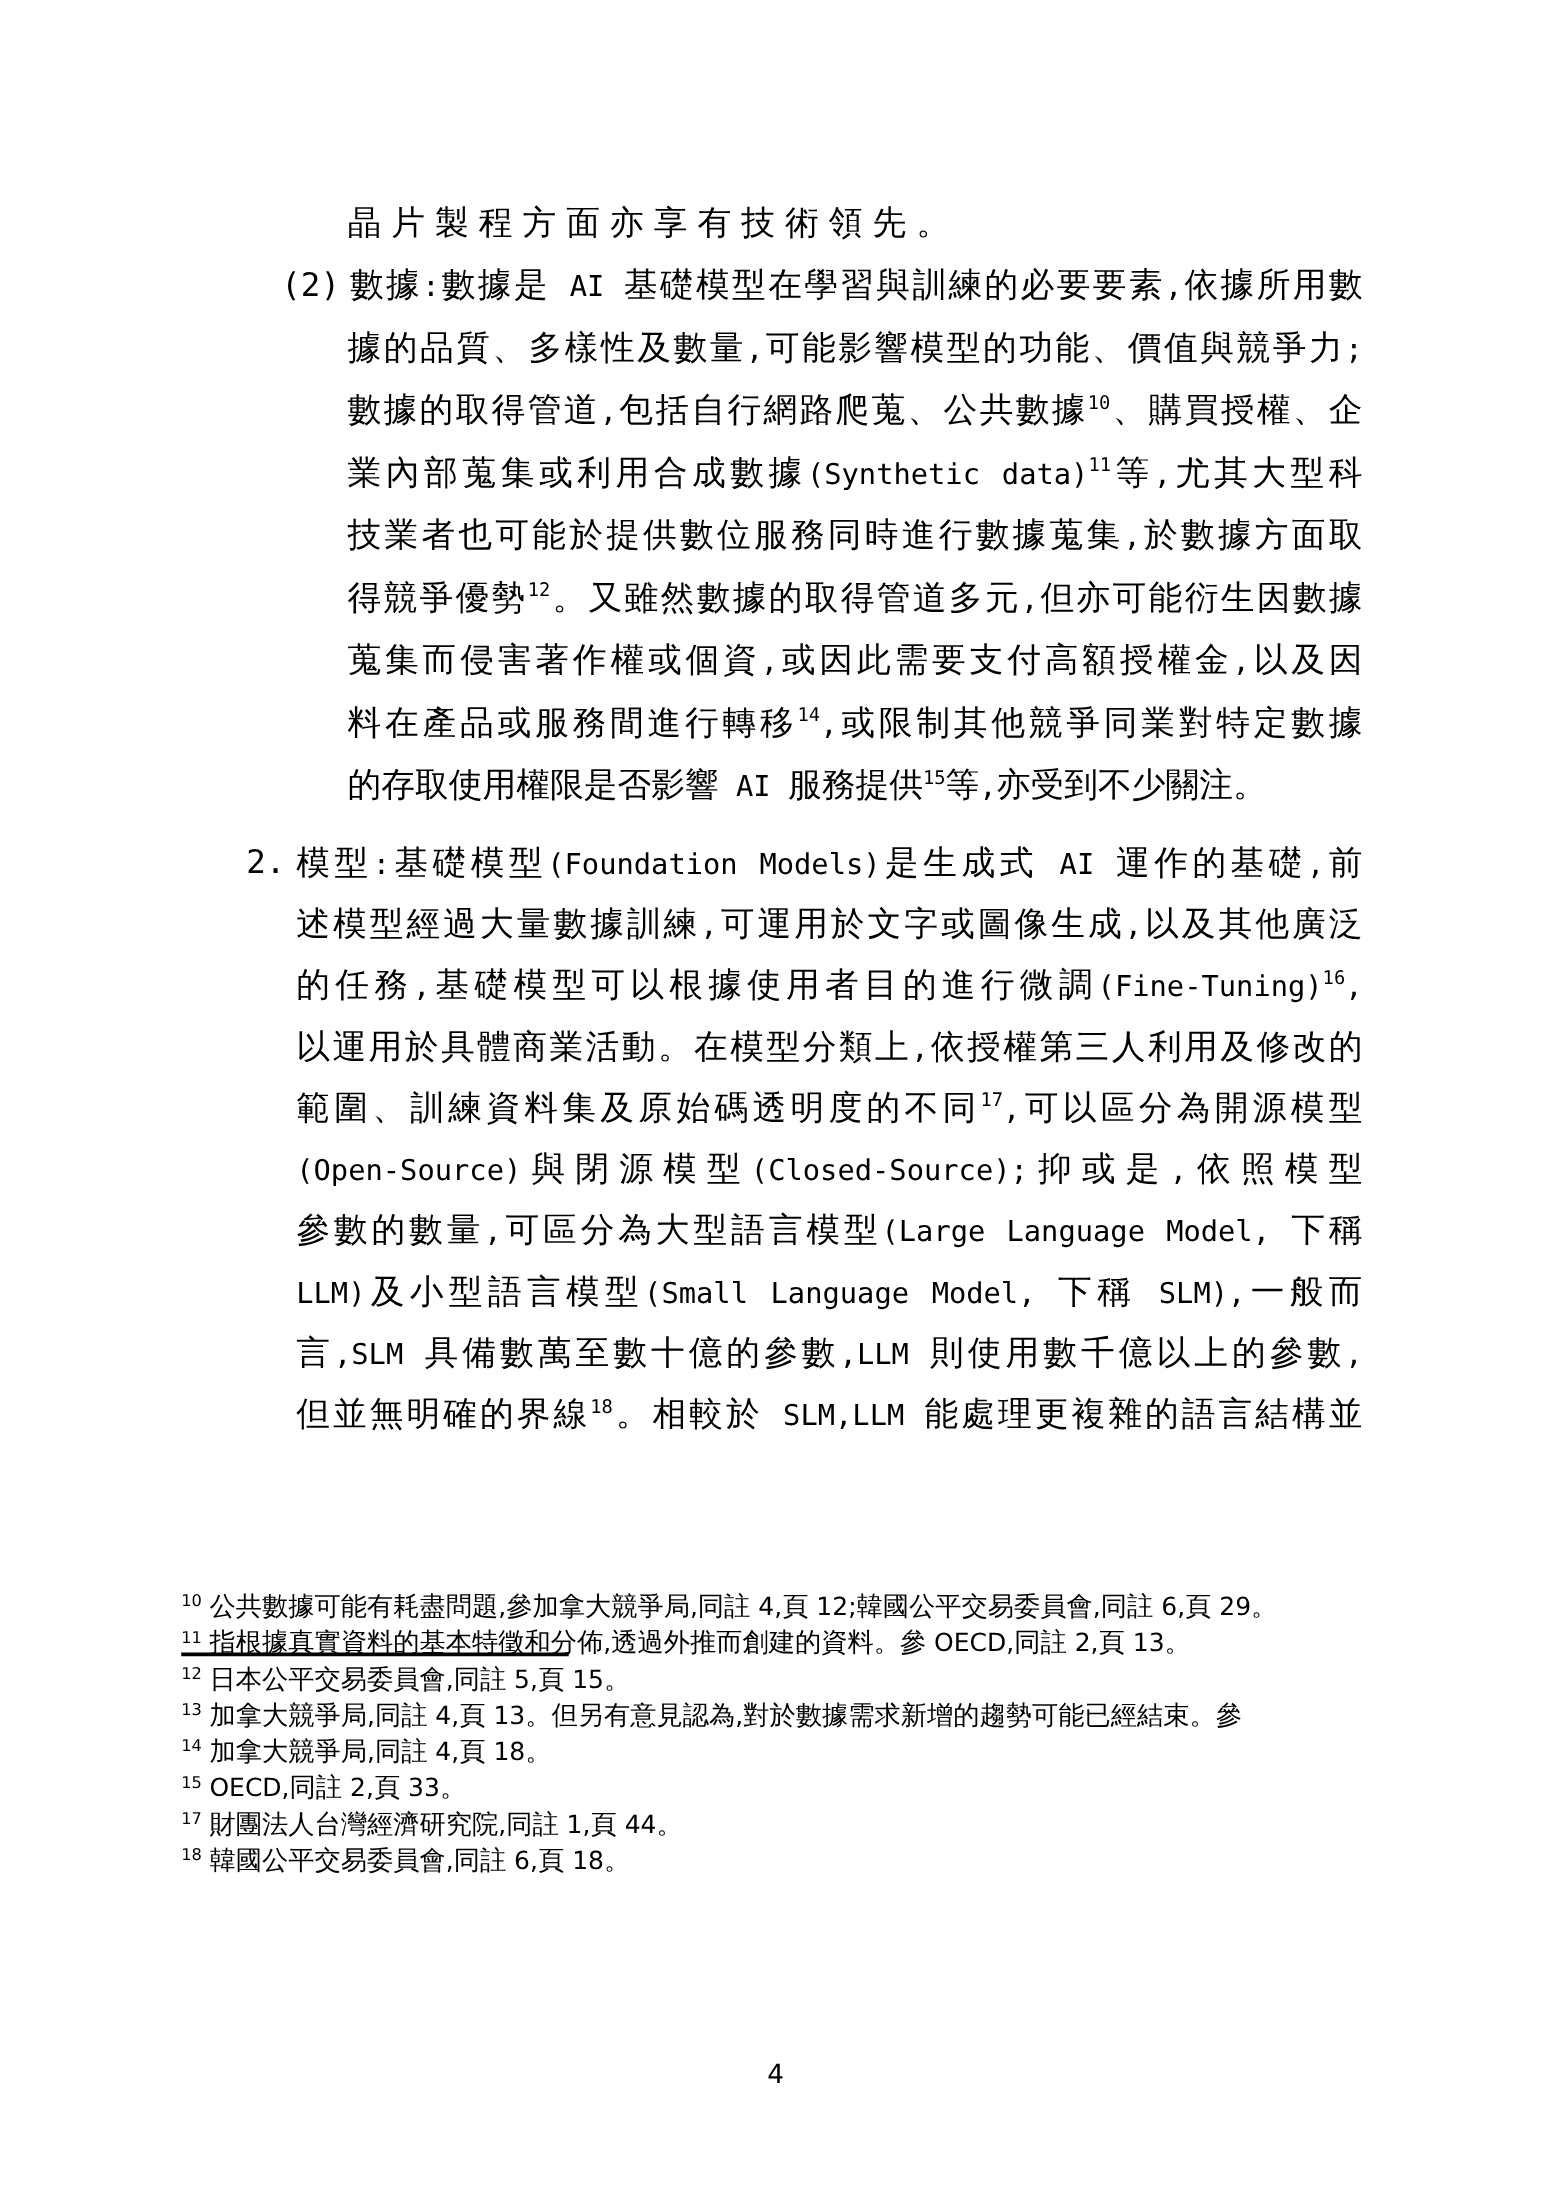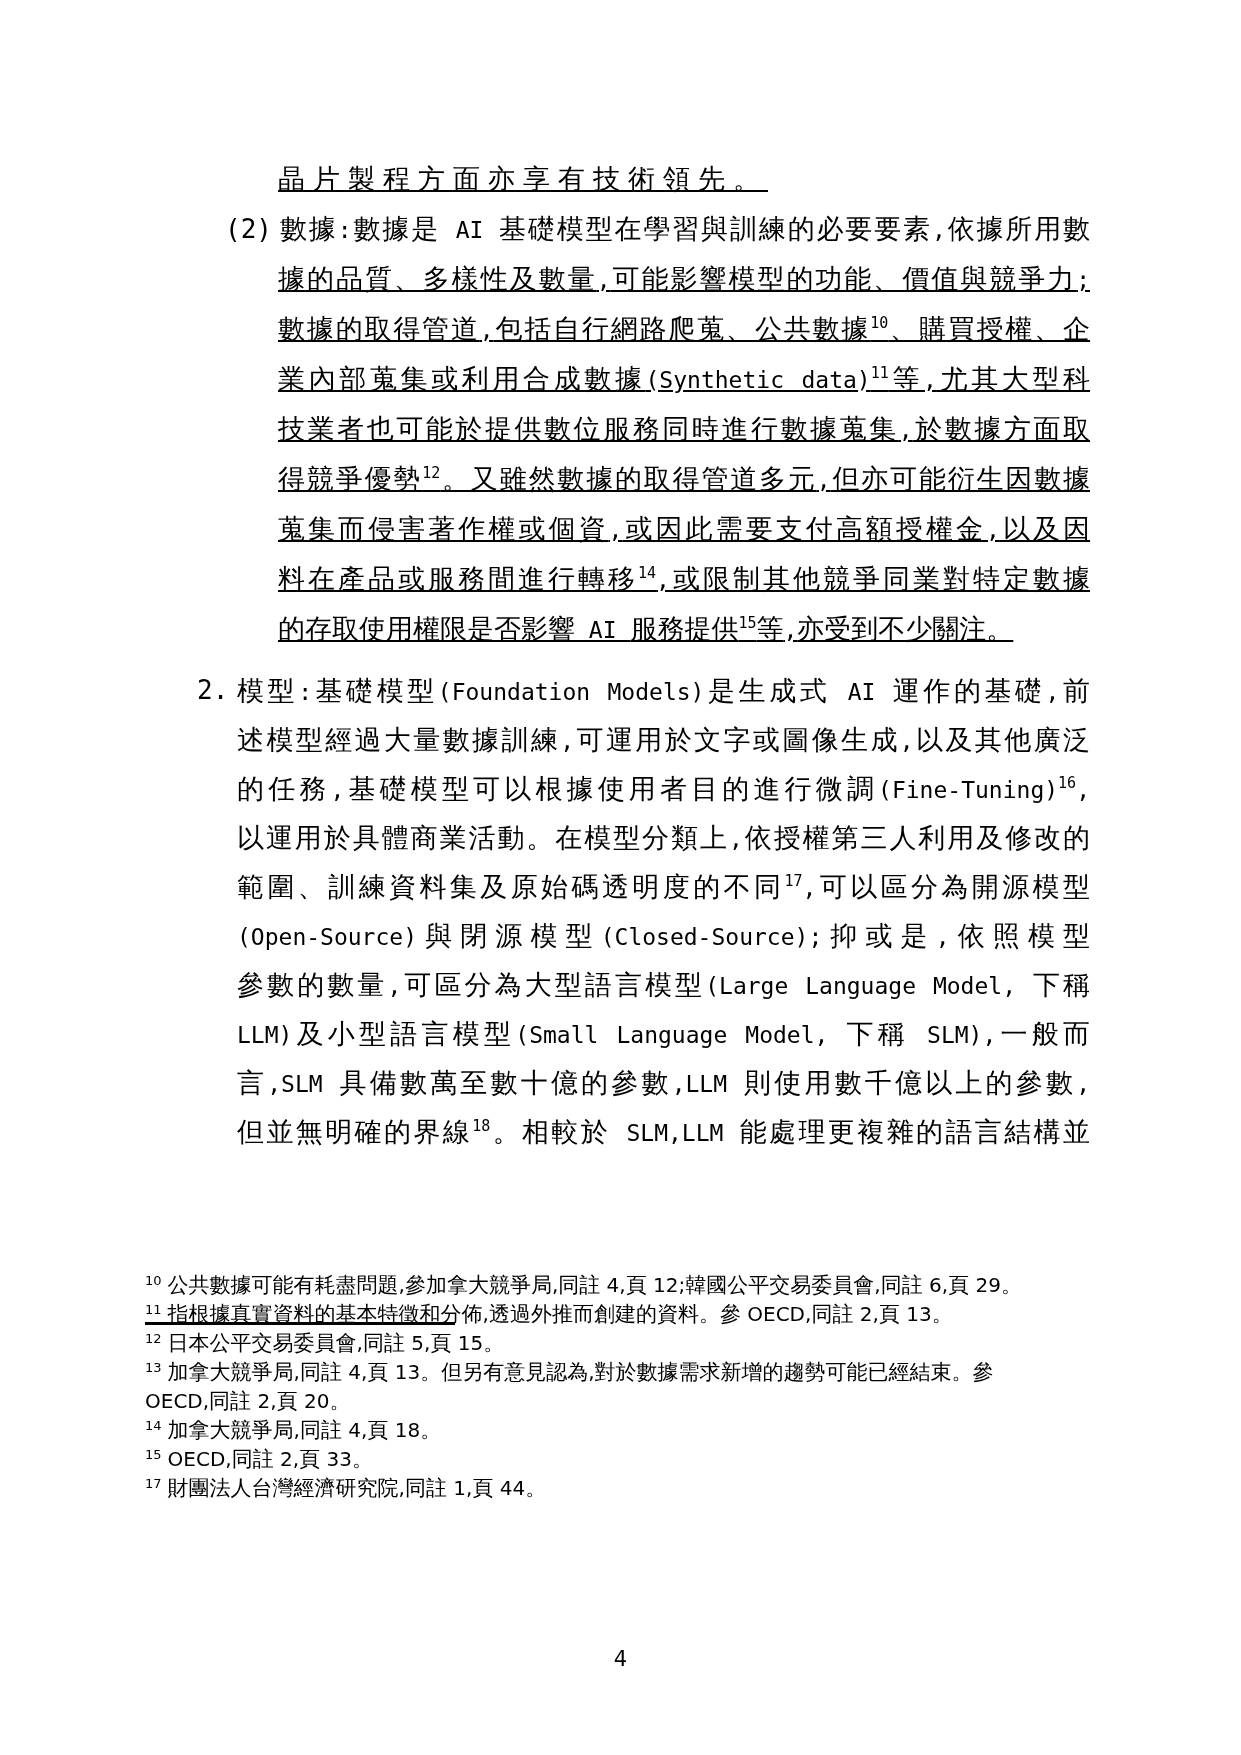--- a/index.html
+++ b/index.html
@@ -15,21 +15,21 @@
   #body-text { position:absolute; left:0; top:154px; width:1241px; }
   .line {
     position:relative;
     font-size:27px;
     white-space:nowrap;
     box-sizing:border-box;
   }
   .a-item, .a-cont { height:50px; line-height:50px; }
   .b-item, .b-cont { height:49px; line-height:49px; }
   .a-item { margin-left:225px; width:865px; padding-left:55px; }
-  .a-cont { margin-left:278px; width:812px;text-decoration:underline; }
+  .a-cont { margin-left:278px; width:812px; }
   .b-item { margin-left:197px; width:893px; padding-left:40px; margin-top:12px; }
   .b-cont { margin-left:237px; width:853px; }
   .just {
     text-align:justify;
     text-align-last:justify;
     text-justify:distribute;
     text-justify:inter-character;
   }
   .sp { letter-spacing:8px; }
   .marker {
@@ -106,19 +106,19 @@
       <div class="line b-cont just"><span class="lat">LLM)</span>及小型語言模型<span class="lat">(Small Language Model, </span>下稱<span class="lat"> SLM),</span>一般而</div>
       <div class="line b-cont just">言<span class="lat">,SLM </span>具備數萬至數十億的參數<span class="lat">,LLM </span>則使用數千億以上的參數<span class="lat">,</span></div>
       <div class="line b-cont just">但並無明確的界線<sup class="ref">18</sup>。相較於<span class="lat"> SLM,LLM </span>能處理更複雜的語言結構並</div>
     </div>
   <div class="separator"></div>
   <div id="footnotes">
       <div class="fn-line"><sup class="fn-num">10</sup>公共數據可能有耗盡問題<span class="lat">,</span>參加拿大競爭局<span class="lat">,</span>同註<span class="lat"> 4,</span>頁<span class="lat"> 12;</span>韓國公平交易委員會<span class="lat">,</span>同註<span class="lat"> 6,</span>頁<span class="lat"> 29</span>。</div>
       <div class="fn-line"><sup class="fn-num">11</sup>指根據真實資料的基本特徵和分佈<span class="lat">,</span>透過外推而創建的資料。參<span class="lat"> OECD,</span>同註<span class="lat"> 2,</span>頁<span class="lat"> 13</span>。</div>
       <div class="fn-line"><sup class="fn-num">12</sup>日本公平交易委員會<span class="lat">,</span>同註<span class="lat"> 5,</span>頁<span class="lat"> 15</span>。</div>
       <div class="fn-line"><sup class="fn-num">13</sup>加拿大競爭局<span class="lat">,</span>同註<span class="lat"> 4,</span>頁<span class="lat"> 13</span>。但另有意見認為<span class="lat">,</span>對於數據需求新增的趨勢可能已經結束。參</div>
-      <div class="fn-line"><span class="lat">OECD,</span>同註<span class="lat"> 2,</span>頁<span class="lat"> 20</span>。</div>
       <div class="fn-line"><sup class="fn-num">14</sup>加拿大競爭局<span class="lat">,</span>同註<span class="lat"> 4,</span>頁<span class="lat"> 18</span>。</div>
       <div class="fn-line"><sup class="fn-num">15</sup><span class="lat">OECD,</span>同註<span class="lat"> 2,</span>頁<span class="lat"> 33</span>。</div>
       <div class="fn-line"><sup class="fn-num">17</sup>財團法人台灣經濟研究院<span class="lat">,</span>同註<span class="lat"> 1,</span>頁<span class="lat"> 44</span>。</div>
+      <div class="fn-line"><sup class="fn-num">18</sup>韓國公平交易委員會<span class="lat">,</span>同註<span class="lat"> 6,</span>頁<span class="lat"> 18</span>。</div>
     </div>
   <div class="page-number">4</div>
 </div>
 
 </body></html>

